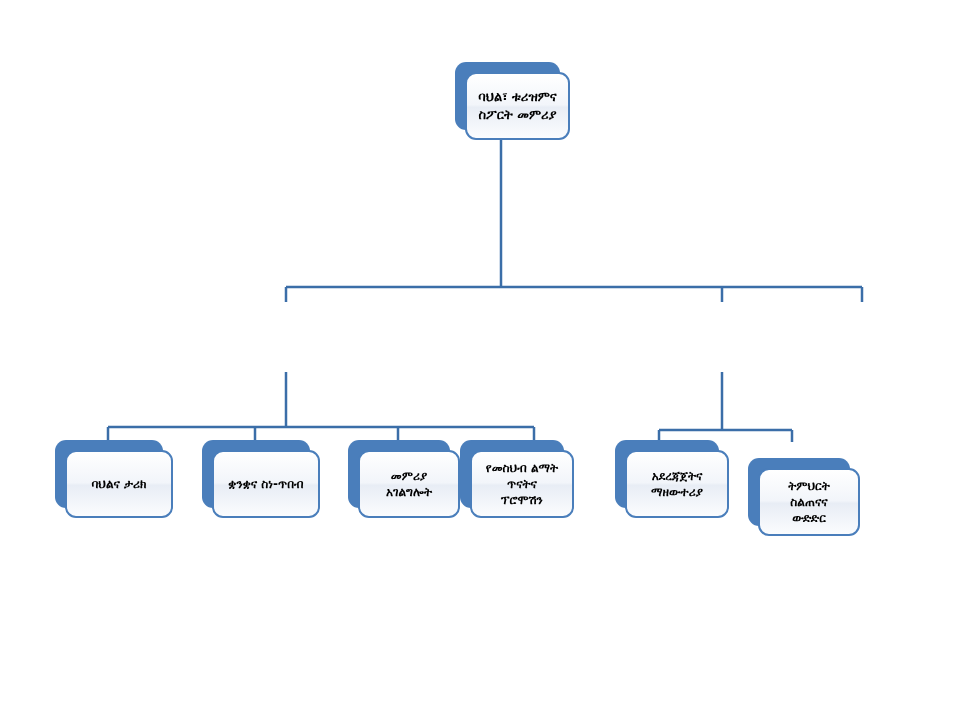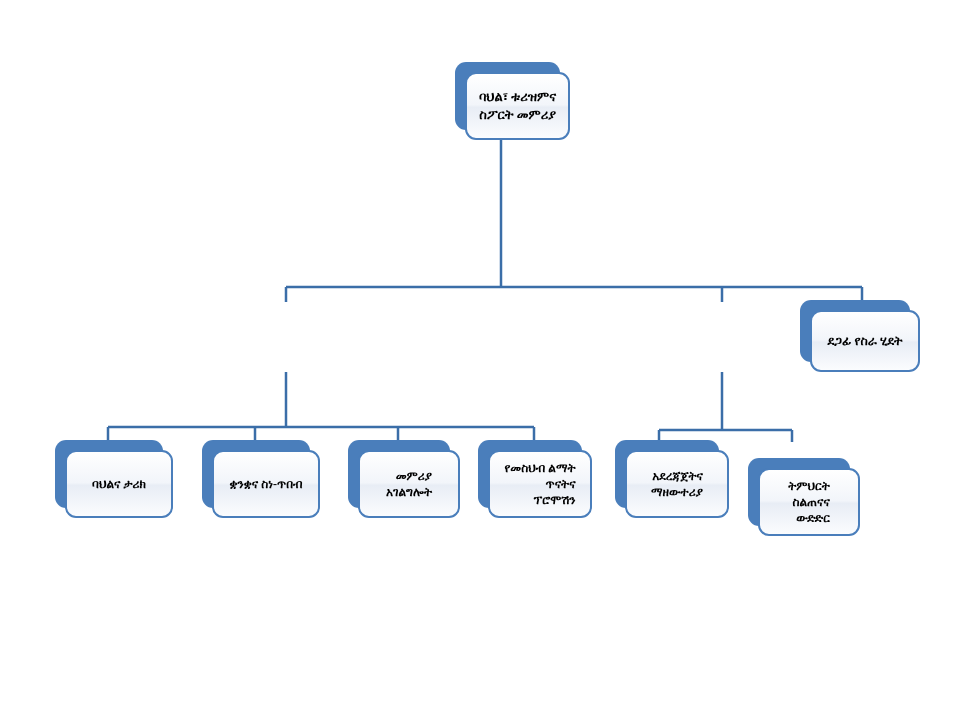--- a/index.html
+++ b/index.html
@@ -56,22 +56,21 @@
     top: 10px;
     width: 100%;
     height: 100%;
     box-sizing: border-box;
     border: 2px solid #4A7EBB;
     border-radius: 11px;
     background: linear-gradient(to bottom, #ffffff 0%, #f2f5fa 48%, #e8edf5 52%, #fbfcfe 100%);
     display: flex;
     align-items: center;
     justify-content: center;
-    text-align: right;
-    font-family: Liberation Serif, serif;
+    text-align: center;
   }
   .node .node-label {
     display: block;
     color: #000000;
     font-weight: bold;
     font-size: 12.5px;
     line-height: 1.35;
     padding: 0 6px;
     white-space: pre-line;
   }
@@ -112,26 +111,20 @@
   <div class="node level-1" style="left:455px; top:62px; width:105px; height:68px;">
     <div class="node-shadow"></div>
     <div class="node-face">
       <span class="node-label">ባህል፣ ቱሪዝምና
 ስፖርት መምሪያ</span>
     </div>
   </div>
 
 
 
-  <div class="node level-2" style="left:800px; top:300px; width:110px; height:62px;">
-    <div class="node-shadow"></div>
-    <div class="node-face">
-      <span class="node-label">ደጋፊ የስራ ሂደት</span>
-    </div>
-  </div>
 
   <div class="node level-3" style="left:55px; top:440px; width:108px; height:68px;">
     <div class="node-shadow"></div>
     <div class="node-face">
       <span class="node-label">ባህልና ታሪክ</span>
     </div>
   </div>
 
   <div class="node level-3" style="left:202px; top:440px; width:108px; height:68px;">
     <div class="node-shadow"></div>
@@ -141,21 +134,21 @@
   </div>
 
   <div class="node level-3" style="left:348px; top:440px; width:102px; height:68px;">
     <div class="node-shadow"></div>
     <div class="node-face">
       <span class="node-label">መምሪያ
 አገልግሎት</span>
     </div>
   </div>
 
-  <div class="node level-3" style="left:478px; top:440px; width:104px; height:68px;">
+  <div class="node level-3" style="left:460px; top:440px; width:104px; height:68px;">
     <div class="node-shadow"></div>
     <div class="node-face">
       <span class="node-label">የመስህብ ልማት
 ጥናትና
 ፕሮሞሽን</span>
     </div>
   </div>
 
   <div class="node level-3" style="left:615px; top:440px; width:104px; height:68px;">
     <div class="node-shadow"></div>

